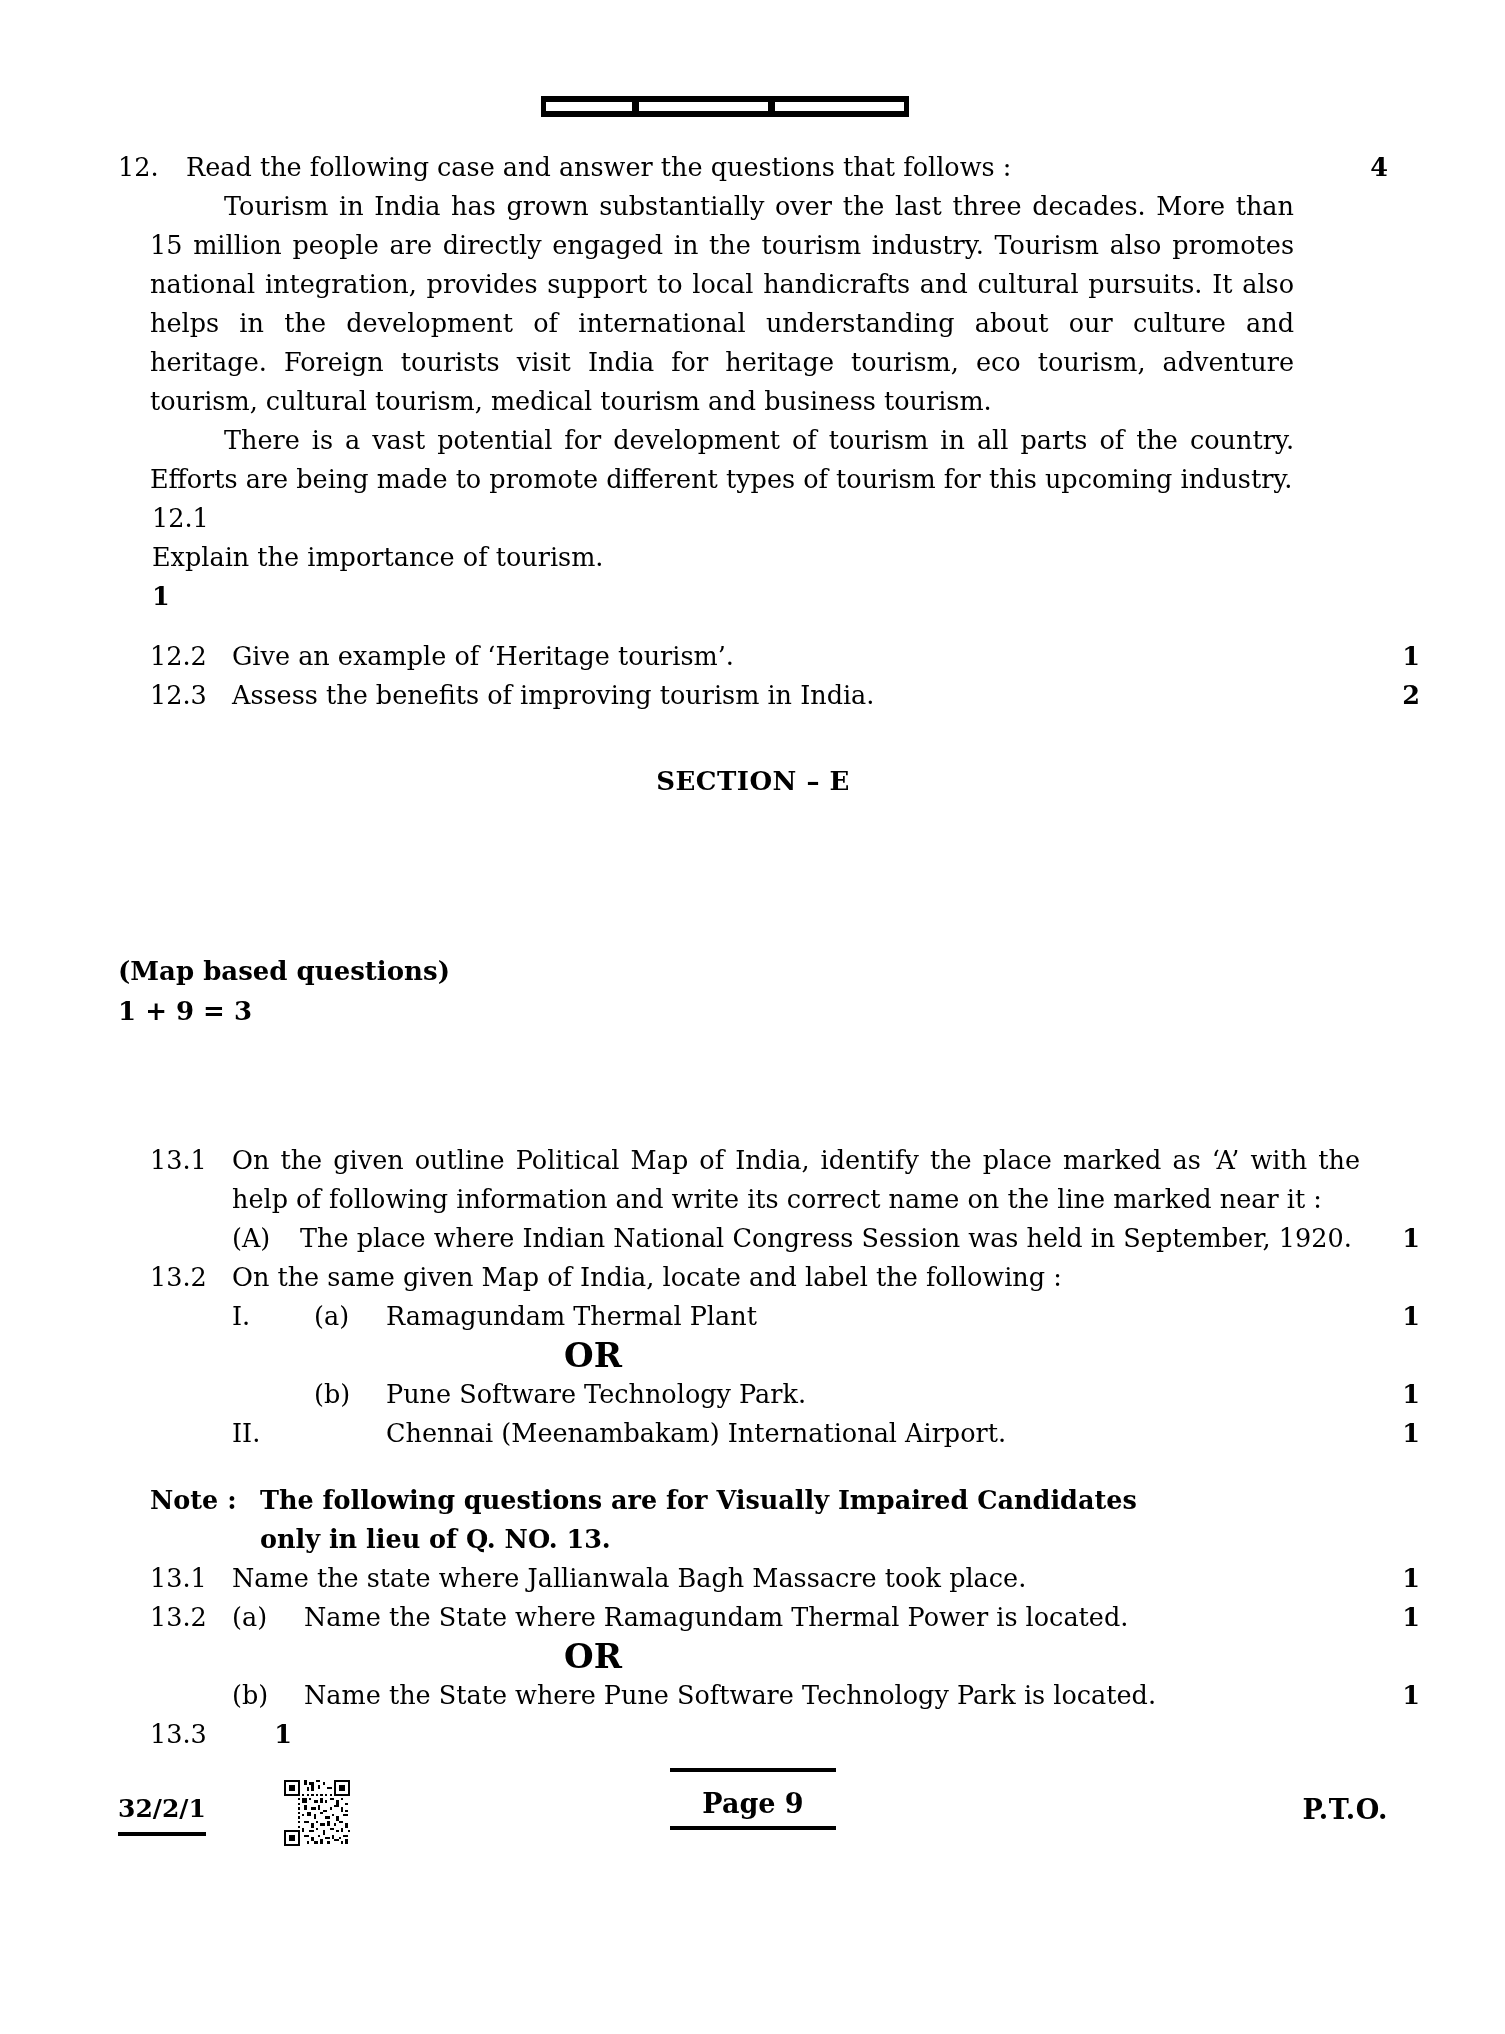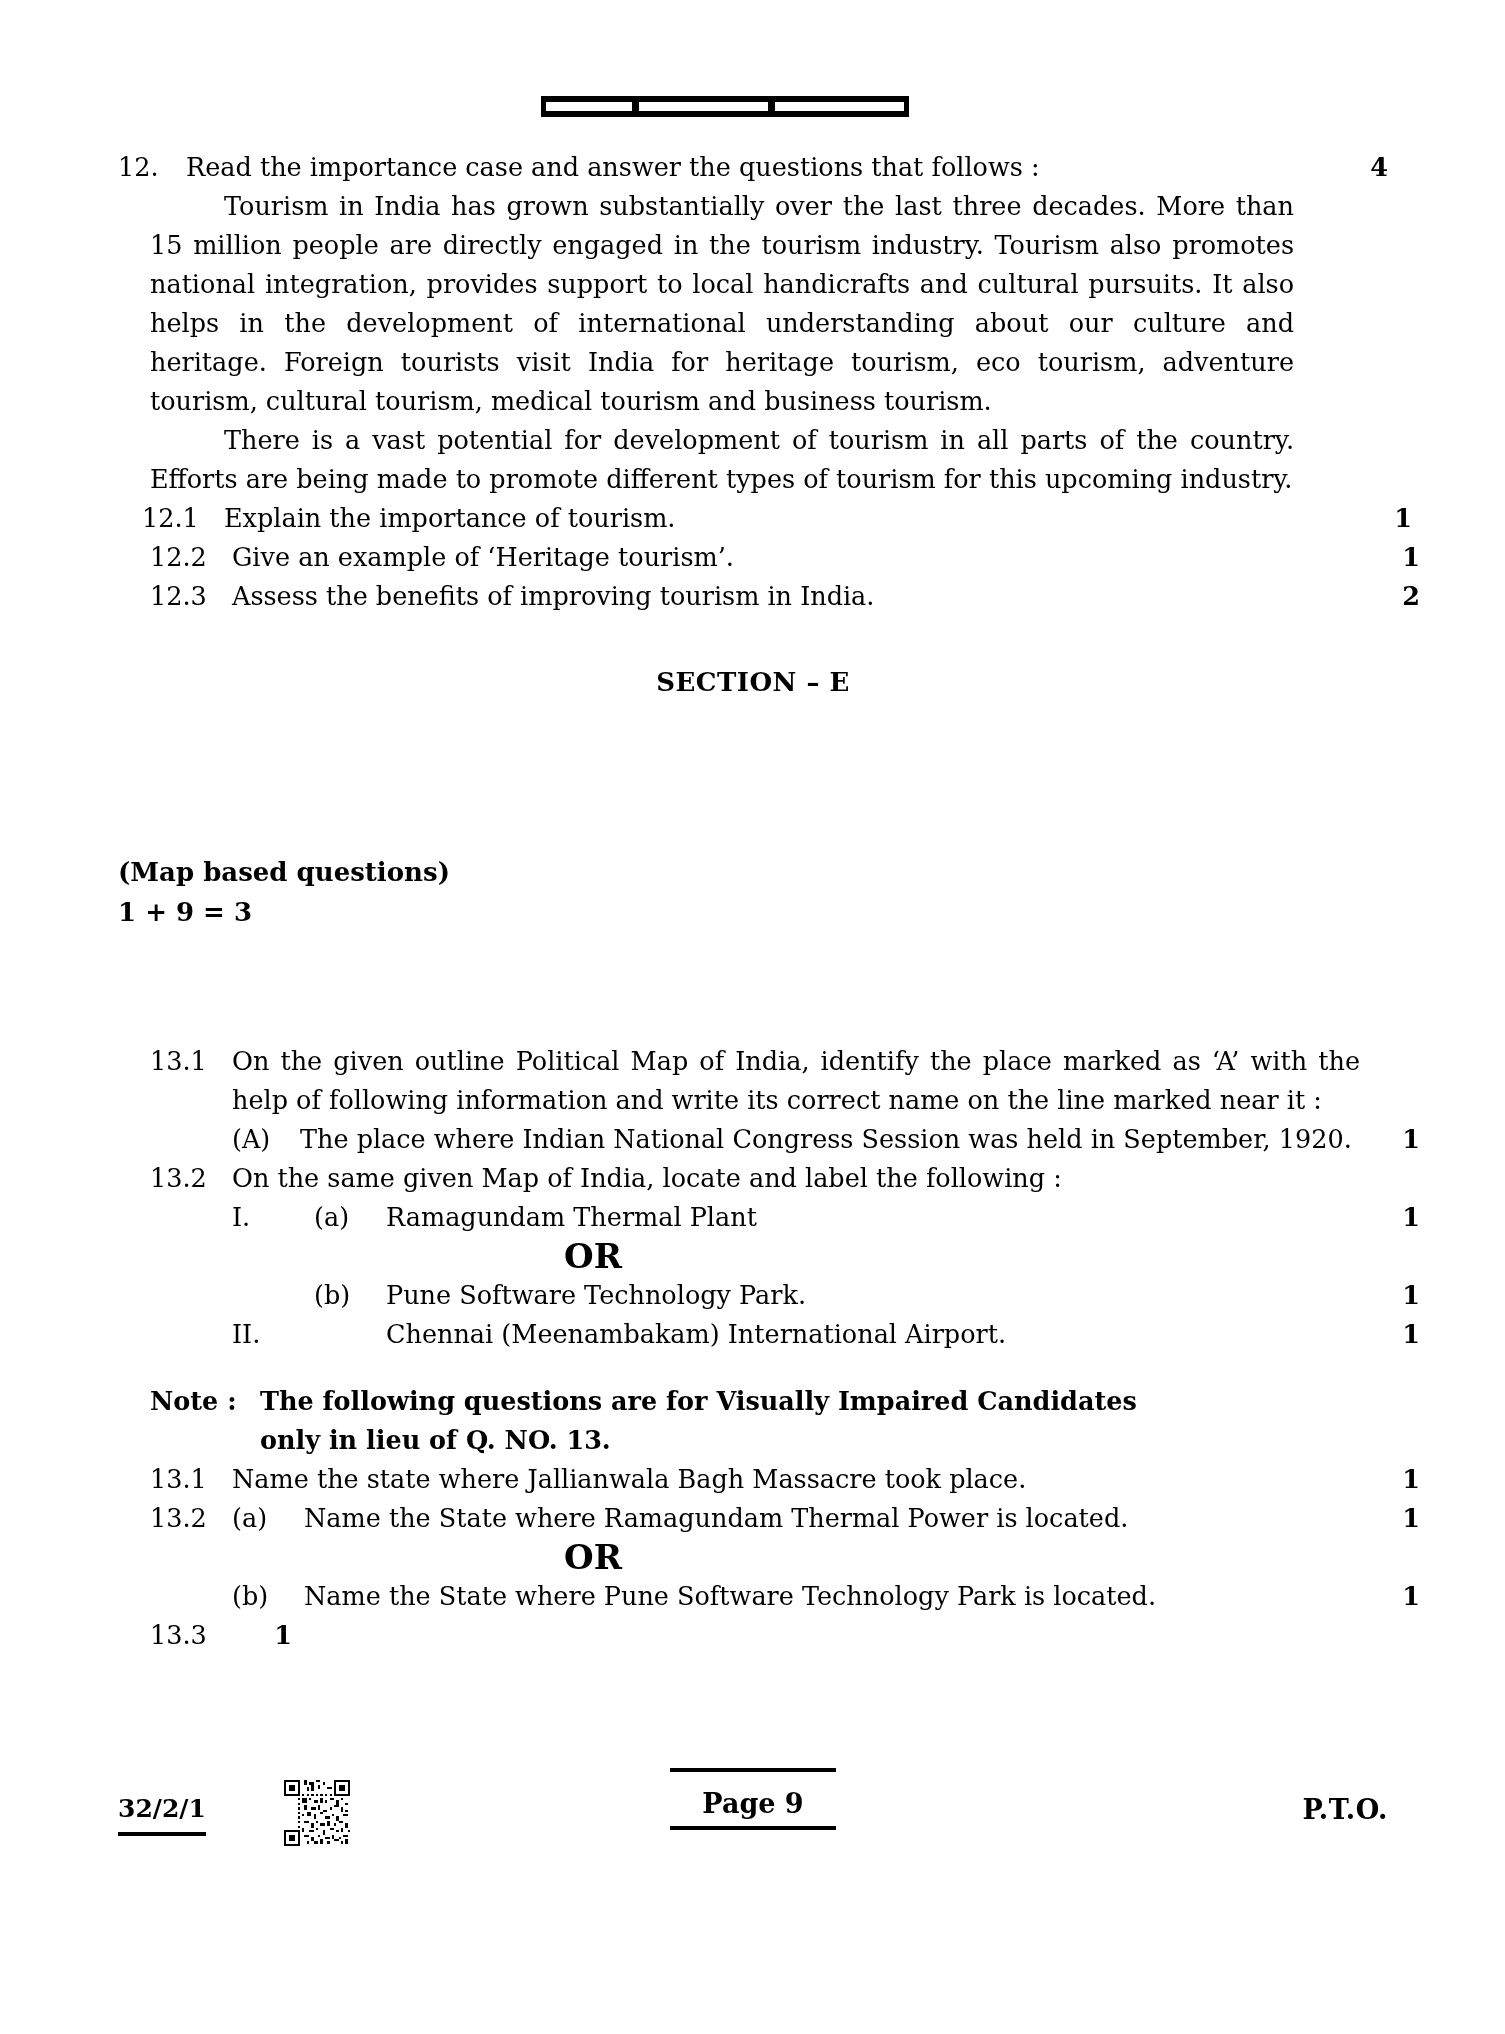--- a/index.html
+++ b/index.html
@@ -219,30 +219,30 @@
     <div class="marker-gap"></div>
     <div class="marker-seg"></div>
     <div class="marker-gap"></div>
     <div class="marker-seg"></div>
   </div>
 
   <div class="content">
 
     <div class="row">
       <div class="qnum w12">12.</div>
-      <div class="qbody nojust">Read the importance case and answer the questions that follows :</div>
+      <div class="qbody nojust">Read the following case and answer the questions that follows :</div>
       <div class="marks">4</div>
     </div>
 
 
     <p class="para">Tourism in India has grown substantially over the last three decades. More than 15 million people are directly engaged in the tourism industry. Tourism also promotes national integration, provides support to local handicrafts and cultural pursuits. It also helps in the development of international understanding about our culture and heritage. Foreign tourists visit India for heritage tourism, eco tourism, adventure tourism, cultural tourism, medical tourism and business tourism.</p>
 
     <p class="para last">There is a vast potential for development of tourism in all parts of the country. Efforts are being made to promote different types of tourism for this upcoming industry.</p>
 
-    <div class="row" style="margin-left:24px;">
+    <div class="row" style="margin-left:34px;flex-direction:column;">
       <div class="qnum w121">12.1</div>
       <div class="qbody nojust">Explain the importance of tourism.</div>
       <div class="marks">1</div>
     </div>
 
     <div class="row" style="margin-left:32px;">
       <div class="qnum w121">12.2</div>
       <div class="qbody nojust">Give an example of ‘Heritage tourism’.</div>
       <div class="marks">1</div>
     </div>

